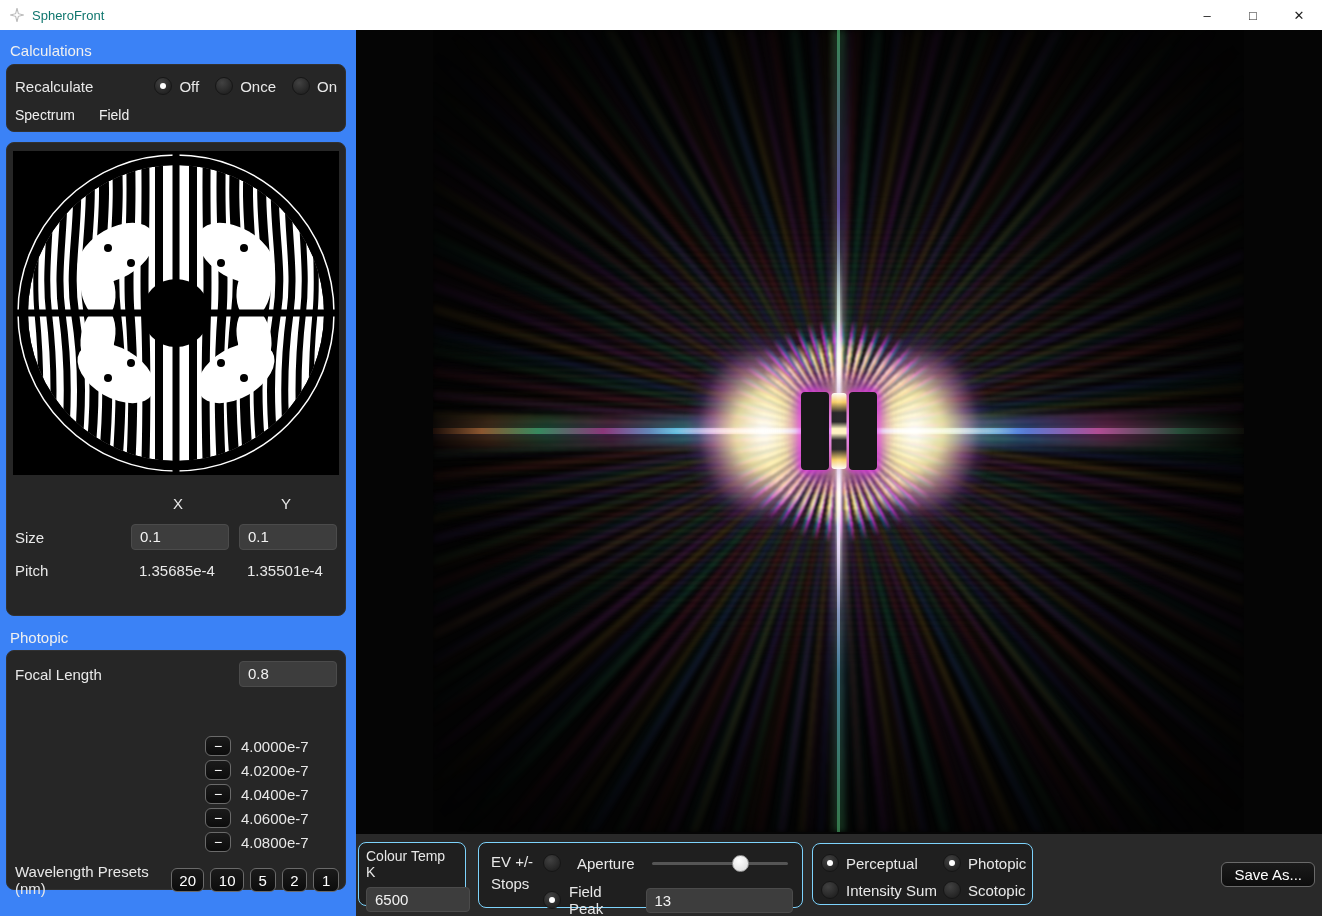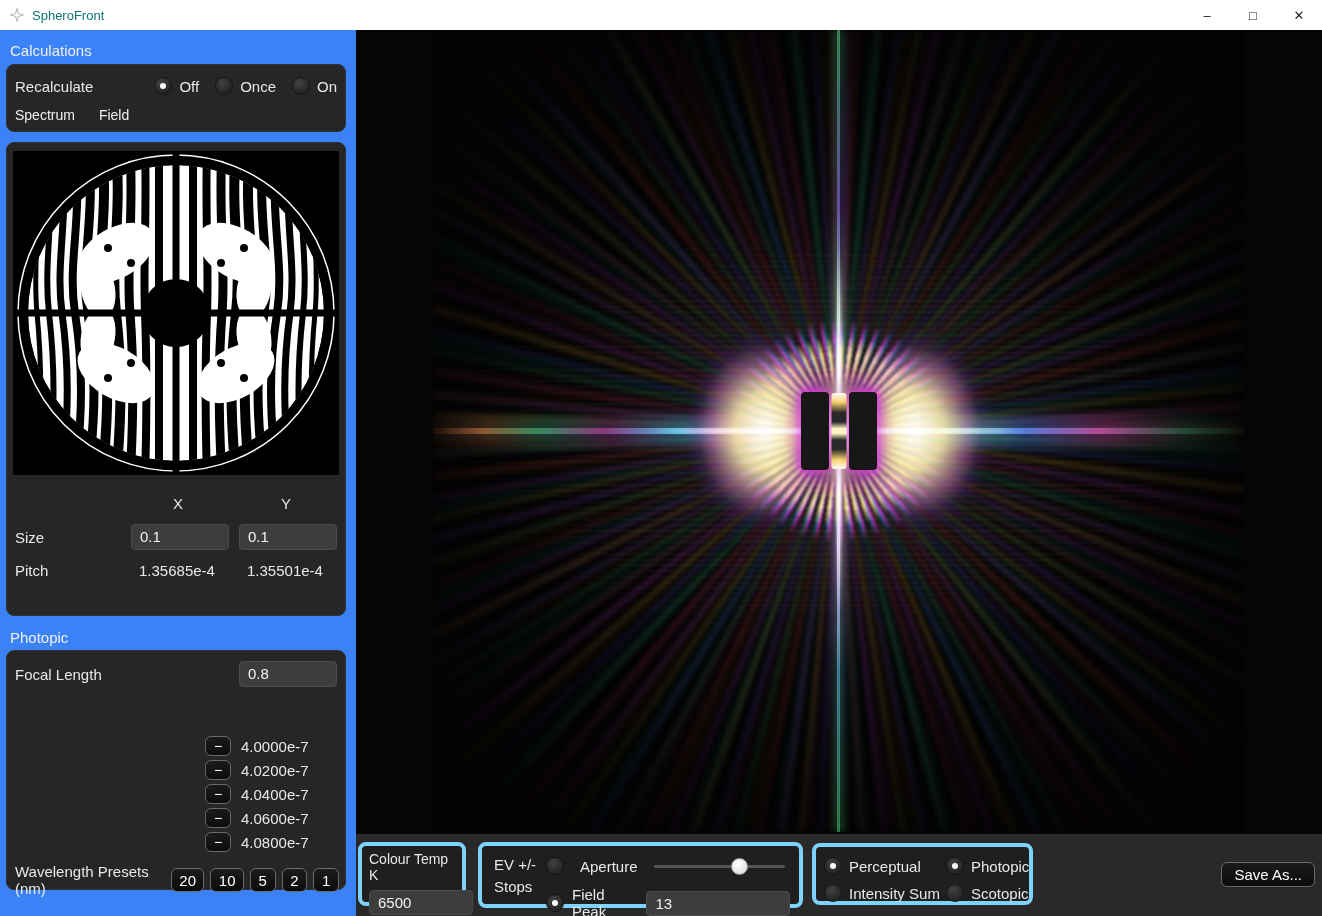--- a/index.html
+++ b/index.html
@@ -131,21 +131,21 @@
     background:linear-gradient(180deg, transparent, rgba(255,255,255,.9) 32%, #fff 50%, rgba(255,255,255,.9) 68%, transparent); }
   .drect { width:28px; height:78px; background:#171717; border-radius:4px; position:absolute; top:50%;
     box-shadow:0 0 5px 3px rgba(255,50,255,.5), 0 0 16px 9px rgba(110,0,200,.22); }
   .drect.l { left:calc(50% - 38px); transform:translateY(-50%); }
   .drect.r { left:calc(50% + 10px); transform:translateY(-50%); }
   .midstrip { width:15px; height:76px; border-radius:3px;
     background:linear-gradient(180deg, rgba(255,255,255,.95) 0%, rgba(255,215,95,.85) 12%, rgba(32,32,32,.95) 26%, rgba(32,32,32,.95) 38%, rgba(255,244,195,1) 47%, rgba(255,244,195,1) 53%, rgba(32,32,32,.95) 62%, rgba(32,32,32,.95) 74%, rgba(255,215,95,.85) 88%, rgba(255,255,255,.95) 100%); }
 
   
   #bottombar { position:absolute; left:356px; top:834px; width:966px; height:82px; background:#292929; }
-  .bcard { position:absolute; background:#1f1f1f; border:4px solid #7dd3fc; border-radius:8px; }
+  .bcard { position:absolute; background:#1f1f1f; border:1px solid #7dd3fc; border-radius:8px; }
   #card-ct { left:2px; top:8px; width:108px; height:64px; padding:5px 7px; }
   #card-ct .lbl { font-size:14px; }
   #card-ct .inputbox { margin-top:7px; width:104px; height:25px; }
   #card-ev { left:122px; top:8px; width:325px; height:66px; }
   #ev-label { position:absolute; left:12px; top:8px; }
   #ev-label div { font-size:15px; color:#e8e8e8; line-height:22px; }
   #card-ev .row1 { position:absolute; left:64px; top:11px; right:14px; display:flex; align-items:center; gap:16px; }
   #card-ev .row2 { position:absolute; left:64px; top:40px; right:9px; display:flex; align-items:center; gap:8px; }
   #ev-slider { margin-left:auto; position:relative; width:136px; height:16px; }
   #ev-slider .track { position:absolute; left:0; right:0; top:7px; height:3px; border-radius:2px; background:#555; }

